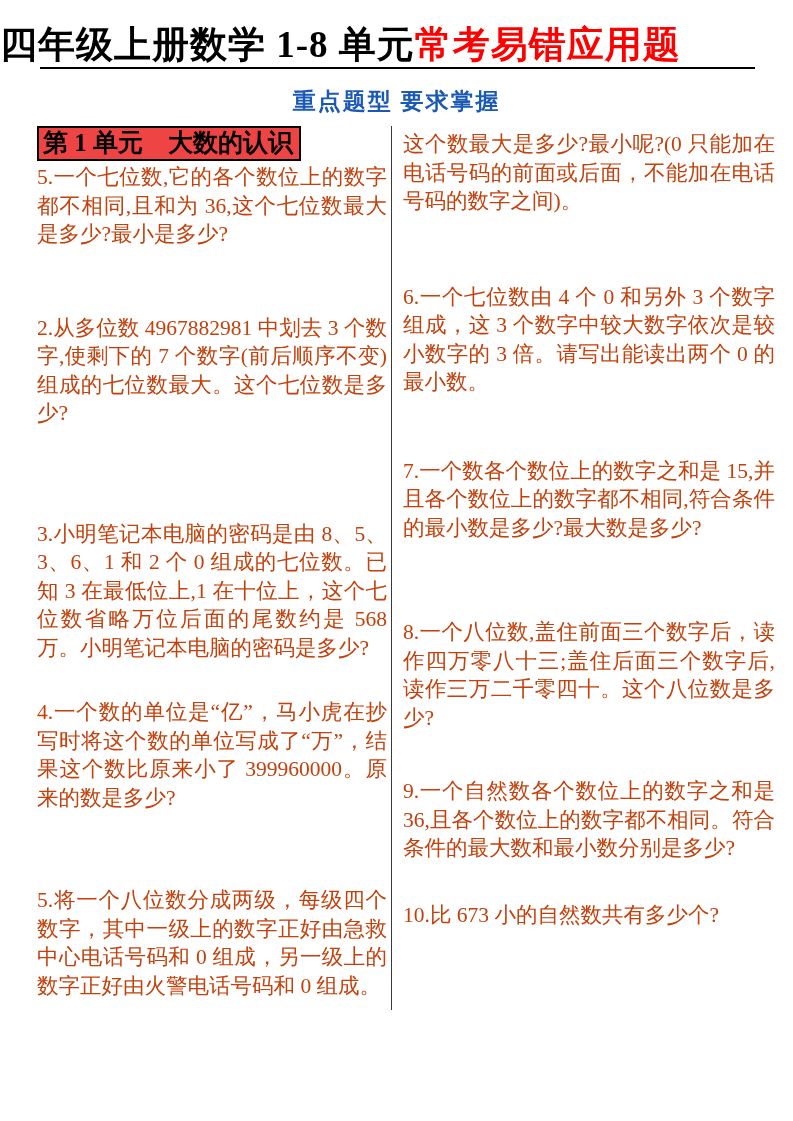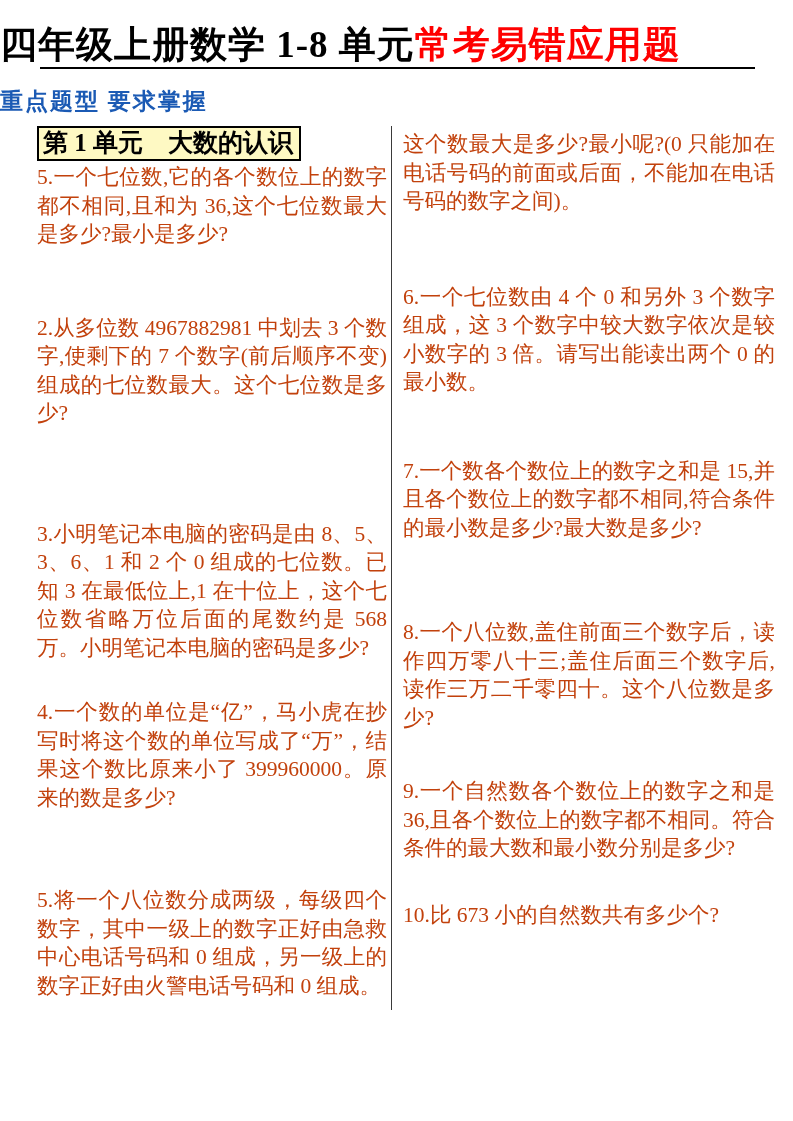--- a/index.html
+++ b/index.html
@@ -29,20 +29,21 @@
     top: 67px;
     left: 40px;
     width: 715px;
     border-top: 2px solid #000000;
   }
   .doc-subtitle {
     position: absolute;
     top: 86px;
     left: 0;
     width: 100%;
+    text-align: center;
     font-size: 23px;
     font-weight: bold;
     color: #1b5ab4;
     letter-spacing: 2px;
   }
   .col-divider {
     position: absolute;
     left: 391px;
     top: 126px;
     width: 1px;
@@ -56,21 +57,21 @@
     width: 350px;
   }
   .col-right {
     position: absolute;
     left: 403px;
     top: 130px;
     width: 372px;
   }
   .section-heading {
     display: inline-block;
-    background: #fef9c3;
+    background: #ef4444;
     border: 2px solid #000000;
     padding: 0 6px 1px 4px;
     font-size: 25px;
     font-weight: bold;
     color: #000000;
     margin-bottom: 2px;
     line-height: 30px;
     white-space: nowrap;
   }
   .problem {

